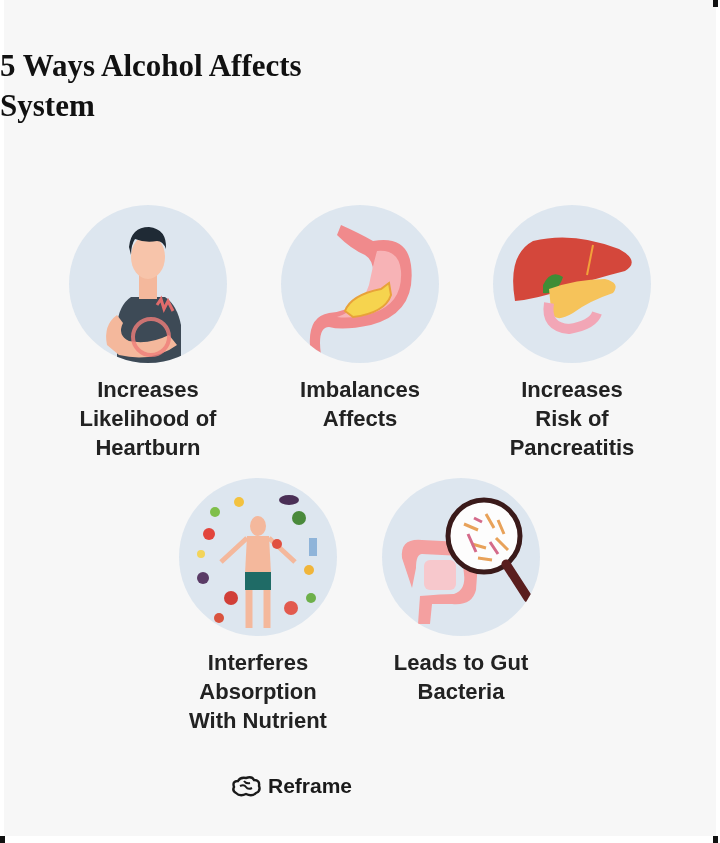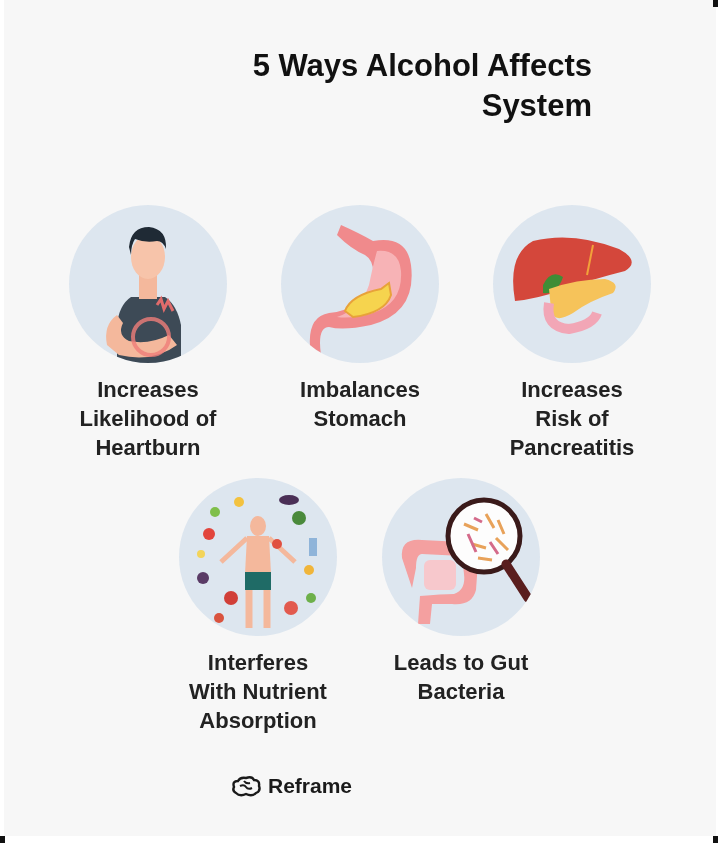--- a/index.html
+++ b/index.html
@@ -6,22 +6,22 @@
   body {
     width: 720px; height: 843px; background: #ffffff; position: relative;
     font-family: "Liberation Sans", "DejaVu Sans", sans-serif; overflow: hidden;
   }
   .card {
     position: absolute; left: 4px; top: 0; width: 712px; height: 836px;
     background: #f7f7f7;
   }
   .corner { position: absolute; width: 5px; height: 7px; background: #111; }
   .title {
-    position: absolute; left: 0; width: 592px; top: 46px; text-align: right;
-    font-size: 31px; font-weight: 700; line-height: 40px; color: #111;
+    position: absolute; left: 0; width: 592px; top: 46px; text-align: left;
+    font-size: 31px; font-weight: 700; line-height: 40px; color: #111; font-family: Liberation Serif, serif;
   }
   .item { position: absolute; width: 200px; text-align: center; font-weight: bold; }
   .circle {
     width: 158px; height: 158px; border-radius: 50%; background: #dde6ef;
     margin: 0 auto; position: relative; overflow: hidden;
   }
   .circle svg { position: absolute; left: 0; top: 0; width: 158px; height: 158px; }
   .label {
     margin-top: 12px; font-size: 22px; line-height: 29px; color: #222;
   }
@@ -66,21 +66,21 @@
 <div class="item" style="left:260px;top:205px;">
   <div class="circle">
     <svg viewBox="0 0 158 158">
       <path d="M60 20 Q78 28 92 36 Q126 30 130 60 Q136 108 90 120 Q62 126 48 122 Q36 122 40 150 L30 150 Q24 112 48 108 Q86 104 92 74 Q94 56 84 50 Q70 44 56 30 Z" fill="#f08a8c"></path>
       <path d="M96 46 Q118 44 120 66 Q122 98 92 108 Q72 114 56 112 Q80 104 88 80 Q92 60 96 46 Z" fill="#f7b3b6"></path>
       <path d="M64 106 Q70 90 100 84 L108 78 L110 90 Q104 108 72 112 Z" fill="#f6d44e" stroke="#e8a23a" stroke-width="2"></path>
     </svg>
   </div>
   <div class="label">
     <div>Imbalances</div>
-    <div>Stomach</div>
+    <div>Affects</div>
   </div>
 </div>
 
 <div class="item" style="left:472px;top:205px;">
   <div class="circle">
     <svg viewBox="0 0 158 158">
       <path d="M22 96 Q14 50 40 36 Q80 26 126 44 Q148 56 132 66 Q100 74 72 84 Q44 94 22 96 Z" fill="#d4473b"></path>
       <path d="M50 80 Q58 64 70 72 Q64 90 50 88 Z" fill="#3f8d36"></path>
       <path d="M56 84 Q84 74 112 74 Q128 78 120 88 Q96 96 80 108 Q60 120 58 104 Z" fill="#f6c35a"></path>
       <path d="M56 98 Q52 122 76 124 Q100 120 104 108" fill="none" stroke="#f2a6b6" stroke-width="10"></path>
@@ -113,22 +113,22 @@
       <circle cx="40" cy="140" r="5" fill="#d9533e"></circle>
         <circle cx="98" cy="66" r="5" fill="#e05040"></circle>
       <rect x="130" y="60" width="8" height="18" fill="#8fb4d9"></rect>
         <circle cx="36" cy="34" r="5" fill="#7fbf4a"></circle>
       <circle cx="22" cy="76" r="4" fill="#f3d45a"></circle>
         <circle cx="132" cy="120" r="5" fill="#6db04a"></circle>
     </svg>
   </div>
   <div class="label">
     <div>Interferes</div>
+    <div>Absorption</div>
     <div>With Nutrient</div>
-    <div>Absorption</div>
   </div>
 </div>
 
 <div class="item" style="left:361px;top:478px;">
   <div class="circle">
     <svg viewBox="0 0 158 158">
       <path d="M20 80 Q18 60 40 62 L80 64 Q96 66 96 84 L94 112 Q90 128 70 126 L50 126 L48 146 L36 146 L38 118 Q60 116 72 116 Q84 112 82 96 L80 78 L40 76 Q34 76 34 90 L30 110 Z" fill="#f4a0a0"></path>
       <rect x="42" y="82" width="32" height="30" rx="6" fill="#f7c8cc"></rect>
       <circle cx="102" cy="58" r="36" fill="#fdfdfd" stroke="#3a1a1a" stroke-width="5"></circle>
       <path d="M124 86 L146 120" stroke="#5a1e1e" stroke-width="9" stroke-linecap="round"></path>

